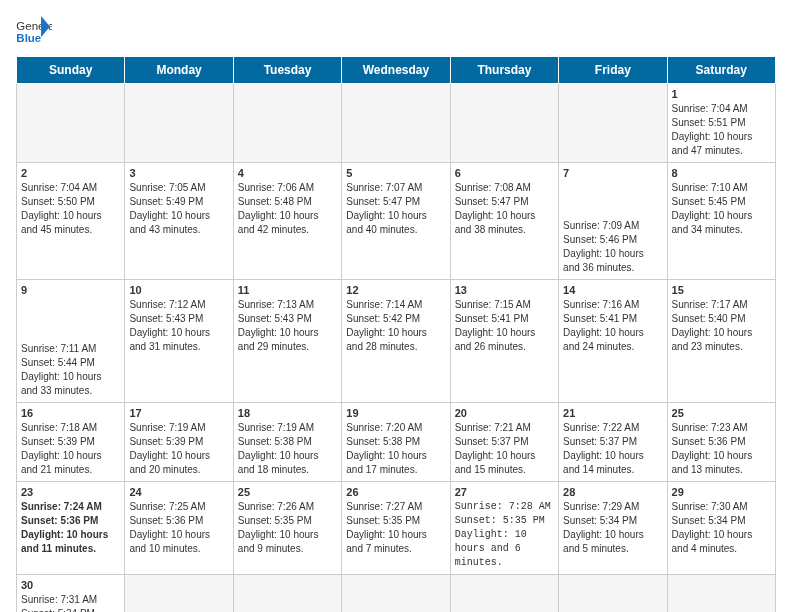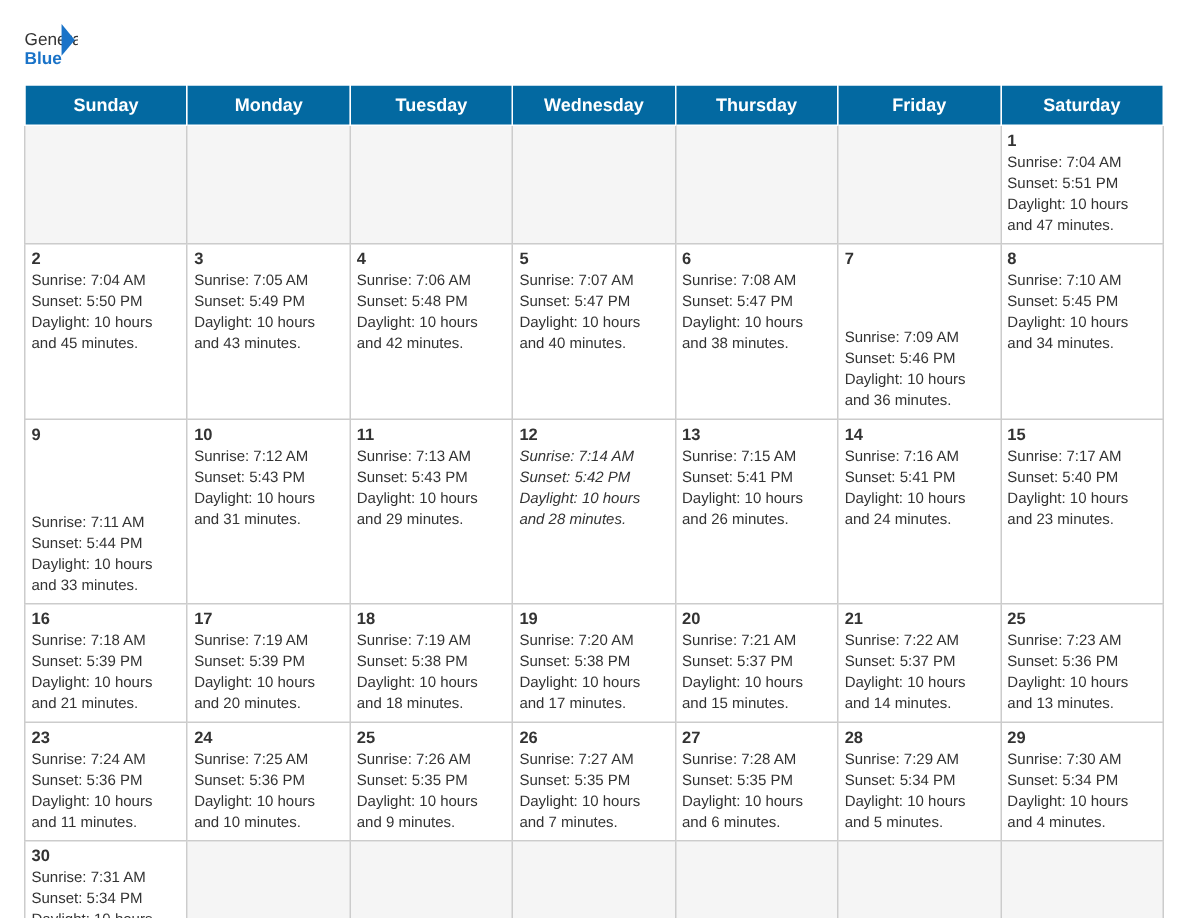--- a/index.html
+++ b/index.html
@@ -185,21 +185,21 @@
 Daylight: 10 hours and 31 minutes.</div>
         </td>
         <td>
           <span class="day-number">11</span>
           <div class="day-info" style="white-space: pre-line;">Sunrise: 7:13 AM
 Sunset: 5:43 PM
 Daylight: 10 hours and 29 minutes.</div>
         </td>
         <td>
           <span class="day-number">12</span>
-          <div class="day-info" style="white-space: pre-line; font-style: italic;">Sunrise: 7:14 AM
+          <div class="day-info" style="white-space: pre-line;">Sunrise: 7:14 AM
 Sunset: 5:42 PM
 Daylight: 10 hours and 28 minutes.</div>
         </td>
         <td>
           <span class="day-number">13</span>
           <div class="day-info" style="white-space: pre-line;">Sunrise: 7:15 AM
 Sunset: 5:41 PM
 Daylight: 10 hours and 26 minutes.</div>
         </td>
         <td>
@@ -255,21 +255,21 @@
         <td>
           <span class="day-number">25</span>
           <div class="day-info" style="white-space: pre-line;">Sunrise: 7:23 AM
 Sunset: 5:36 PM
 Daylight: 10 hours and 13 minutes.</div>
         </td>
       </tr>
       <tr>
         <td>
           <span class="day-number">23</span>
-          <div class="day-info" style="white-space: pre-line;">Sunrise: 7:24 AM
+          <div class="day-info" style="white-space: pre-line; font-weight: bold;">Sunrise: 7:24 AM
 Sunset: 5:36 PM
 Daylight: 10 hours and 11 minutes.</div>
         </td>
         <td>
           <span class="day-number">24</span>
           <div class="day-info" style="white-space: pre-line;">Sunrise: 7:25 AM
 Sunset: 5:36 PM
 Daylight: 10 hours and 10 minutes.</div>
         </td>
         <td>
@@ -279,21 +279,21 @@
 Daylight: 10 hours and 9 minutes.</div>
         </td>
         <td>
           <span class="day-number">26</span>
           <div class="day-info" style="white-space: pre-line;">Sunrise: 7:27 AM
 Sunset: 5:35 PM
 Daylight: 10 hours and 7 minutes.</div>
         </td>
         <td>
           <span class="day-number">27</span>
-          <div class="day-info" style="white-space: pre-line;">Sunrise: 7:28 AM
+          <div class="day-info" style="white-space: pre-line; font-family: Liberation Mono, monospace;">Sunrise: 7:28 AM
 Sunset: 5:35 PM
 Daylight: 10 hours and 6 minutes.</div>
         </td>
         <td>
           <span class="day-number">28</span>
           <div class="day-info" style="white-space: pre-line;">Sunrise: 7:29 AM
 Sunset: 5:34 PM
 Daylight: 10 hours and 5 minutes.</div>
         </td>
         <td>

